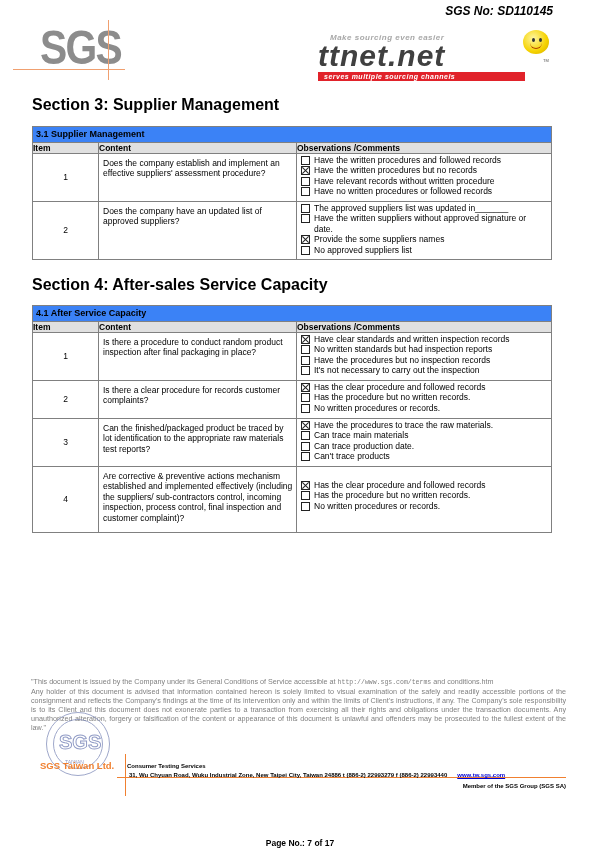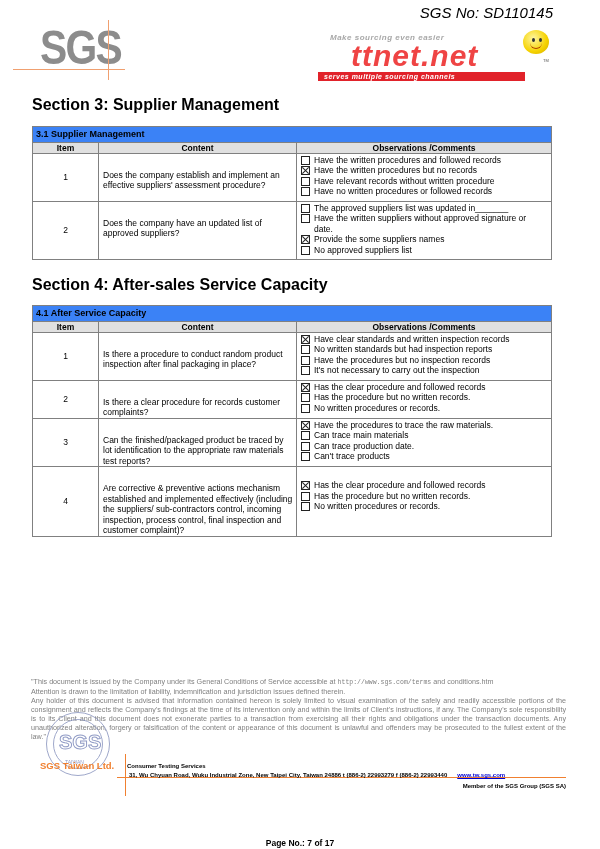--- a/index.html
+++ b/index.html
@@ -1,43 +1,43 @@
 <!DOCTYPE html>
 <html><head>
 <meta charset="utf-8">
 <style>
   html, body { margin: 0; padding: 0; background: #ffffff; }
   body { width: 600px; height: 849px; position: relative; overflow: hidden; font-family: "Liberation Sans", sans-serif; color: #000; }
   .abs { position: absolute; }
 
   
-  .sgs-no { right: 47px; top: 4px; font-size: 15px; font-weight: normal; font-style: italic; }
+  .sgs-no { right: 47px; top: 4px; font-size: 12px; font-weight: bold; font-style: italic; }
   .sgs-logo { left: 40px; top: 22px; width: 90px; height: 58px; }
   .sgs-logo .txt { position: absolute; left: 0; top: 0; font-size: 48px; font-weight: bold; color: #8c8c8c; letter-spacing: -2px; transform: scaleX(0.85); transform-origin: left top; line-height: 52px; font-family: "Liberation Sans", sans-serif; }
   .sgs-logo .hline { position: absolute; left: -27px; top: 47px; width: 112px; height: 1px; background: #f0a070; }
   .sgs-logo .vline { position: absolute; left: 68px; top: -2px; width: 1px; height: 60px; background: #f0a070; }
 
   .ttnet { left: 318px; top: 30px; width: 240px; height: 55px; }
   .ttnet .tag { position: absolute; left: 12px; top: 3px; font-size: 8px; font-style: italic; font-weight: bold; color: #a8a8a8; letter-spacing: 0.5px; }
-  .ttnet .name { position: absolute; left: 0; top: 9px; font-size: 30px; font-style: italic; font-weight: bold; color: #ef4444; letter-spacing: 1px; font-family: "Liberation Sans", sans-serif; margin-left: 33px; }
+  .ttnet .name { position: absolute; left: 0; top: 9px; font-size: 30px; font-style: italic; font-weight: bold; color: #404040; letter-spacing: 1px; font-family: "Liberation Sans", sans-serif; }
   .ttnet .tm { position: absolute; left: 225px; top: 28px; font-size: 4px; color: #555; }
   .ttnet .bar { position: absolute; left: 0; top: 42px; width: 201px; height: 9px; background: #e1222a; color: #fff; font-size: 7px; font-style: italic; font-weight: bold; line-height: 9px; padding-left: 6px; letter-spacing: 0.5px; }
   .ttnet .smiley { position: absolute; left: 205px; top: 0px; width: 26px; height: 24px; border-radius: 50%; background: radial-gradient(circle at 40% 35%, #fff6a0, #f5d200 60%, #d0a800); }
   .ttnet .smiley .e1, .ttnet .smiley .e2 { position: absolute; top: 8px; width: 3px; height: 4px; background: #333; border-radius: 50%; }
   .ttnet .smiley .e1 { left: 9px; } .ttnet .smiley .e2 { left: 16px; }
   .ttnet .smiley .m { position: absolute; left: 7px; top: 13px; width: 12px; height: 5px; border-bottom: 1.5px solid #b04000; border-radius: 0 0 8px 8px; }
 
   
   .section-title { left: 32px; font-size: 16px; font-weight: bold; }
   table.audit { position: absolute; left: 32px; width: 519px; border-collapse: collapse; font-size: 8.5px; table-layout: fixed; }
   table.audit td { border: 1px solid #808080; padding: 0; vertical-align: top; line-height: 10.5px; }
   table.audit td.band { background: #3b82f6; font-weight: bold; font-size: 9px; padding: 2px 3px; height: 10px; }
-  table.audit td.hdr { background: #e0e0e0; font-weight: bold; text-align: center; height: 10px; line-height: 10px; }
+  table.audit td.hdr { background: #e0e0e0; font-weight: bold; height: 10px; line-height: 10px; }
   table.audit td.item { text-align: center; vertical-align: middle; }
-  table.audit td.content { padding: 16px 3px 0 4px; }
+  table.audit td.content { padding: 4px 3px 0 4px; }
   table.audit td.obs { padding: 1px 4px 0 3px; }
   .opt { display: flex; align-items: flex-start; }
   .cb { flex: 0 0 auto; width: 7px; height: 7px; border: 1px solid #222; margin: 1px 4px 0 1px; position: relative; background: #fff; }
   .cb.checked::before, .cb.checked::after { content: ""; position: absolute; left: 3px; top: -1px; width: 1px; height: 9px; background: #222; }
   .cb.checked::before { transform: rotate(45deg); }
   .cb.checked::after { transform: rotate(-45deg); }
 
   
   .disclaimer { left: 31px; top: 677px; width: 535px; font-size: 7.2px; color: #808080; line-height: 9px; text-align: justify; }
   .disclaimer .mono { font-family: "Liberation Mono", monospace; font-size: 6.5px; }
@@ -232,21 +232,20 @@
             <span class="cb"></span>
             <span>No written procedures or records.</span>
           </div>
         </td>
       </tr>
     </tbody>
 </table>
 
 <div class="abs disclaimer">
   <div><span>"This document is issued by the Company under its General Conditions of Service accessible at </span><span class="mono">http://www.sgs.com/terms</span><span> and conditions.htm</span></div>
-  <div>Attention is drawn to the limitation of liability, indemnification and jurisdiction issues defined therein.</div>
   <div>Any holder of this document is advised that information contained hereon is solely limited to visual examination of the safely and readily accessible portions of the consignment and reflects the Company's findings at the time of its intervention only and within the limits of Client's instructions, if any.  The Company's sole responsibility is to its Client and this document does not exonerate parties to a transaction from exercising all their rights and obligations under the transaction documents. Any unauthorized alteration, forgery or falsification of the content or appearance of this document is unlawful and offenders may be prosecuted to the fullest extent of the law."</div>
 </div>
 <div class="abs stamp">
   <div class="inner"></div>
   <div class="sgs">SGS</div>
   <div class="tw">TAIWAN</div>
 </div>
 <div class="abs company">SGS Taiwan Ltd.</div>
 <div class="abs vdiv"></div>
 <div class="abs hdiv"></div>

